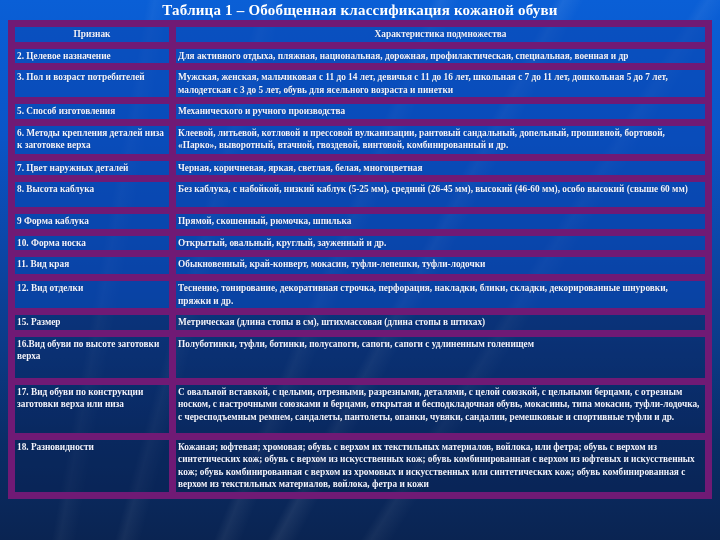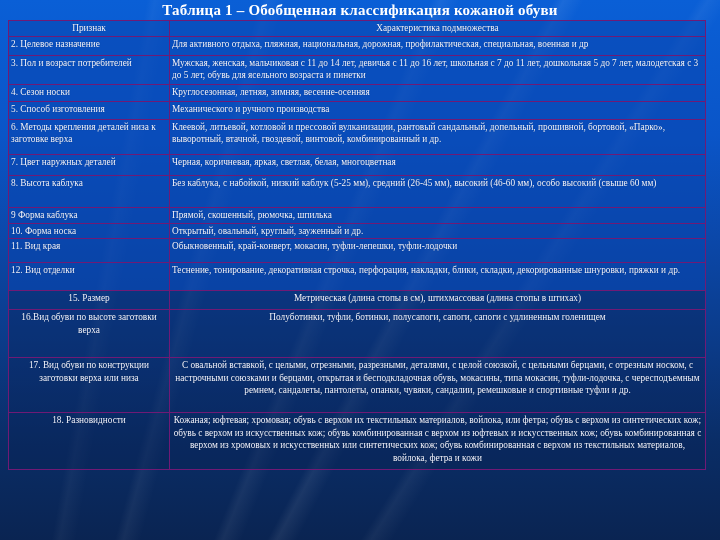--- a/index.html
+++ b/index.html
@@ -44,37 +44,36 @@
       top: 20px;
       width: 697px;
       border-collapse: collapse;
       table-layout: fixed;
       font-size: 9.3px;
       line-height: 12.5px;
       color: #f2f4ff;
       text-shadow: 0 0 1px rgba(0,0,0,0.35);
     }
     table.cls td, table.cls th {
-      border: 1px solid #701a75;
+      border: 7px solid #701a75;
       padding: 1px 2px 1px 2px;
       vertical-align: top;
       text-align: left;
-      font-weight: normal;
+      font-weight: bold;
       overflow: hidden;
     }
     table.cls th {
       text-align: center;
       vertical-align: middle;
     }
     table.cls tr.r-blue td, table.cls tr.r-blue th {
       background: rgba(10, 70, 175, 0.55);
     }
     table.cls tr.r-dark td {
       background: rgba(8, 32, 80, 0.35);
-      text-align: center;
     }
     col.c1 { width: 161px; }
     col.c2 { width: 536px; }
   </style>
 </head>
 <body>
 
 <div class="streaks"></div>
 
 <div class="title">Таблица 1 – Обобщенная классификация кожаной обуви</div>
@@ -91,24 +90,20 @@
     </tr>
   </thead>
   <tbody id="tbody">
       <tr class="r-blue" style="height: 19px; padding-left: 18px;">
         <td>2. Целевое назначение</td>
         <td>Для активного отдыха, пляжная, национальная, дорожная, профилактическая, специальная, военная и др</td>
       </tr>
       <tr class="r-blue" style="height: 29px; padding-left: 12px;">
         <td>3. Пол и возраст потребителей</td>
         <td>Мужская, женская, мальчиковая с 11 до 14 лет, девичья с 11 до 16 лет, школьная с 7 до 11 лет, дошкольная 5 до 7 лет, малодетская с 3 до 5 лет, обувь для ясельного возраста и пинетки</td>
-      </tr>
-      <tr class="r-blue" style="height: 17px;">
-        <td>4. Сезон носки</td>
-        <td>Круглосезонная, летняя, зимняя, весенне-осенняя</td>
       </tr>
       <tr class="r-blue" style="height: 18px;">
         <td>5. Способ изготовления</td>
         <td>Механического и ручного производства</td>
       </tr>
       <tr class="r-blue" style="height: 35px;">
         <td>6. Методы крепления деталей низа к заготовке верха</td>
         <td>Клеевой, литьевой, котловой и прессовой вулканизации, рантовый сандальный, допельный, прошивной, бортовой, «Парко», выворотный, втачной, гвоздевой, винтовой, комбинированный и др.</td>
       </tr>
       <tr class="r-blue" style="height: 21px;">

